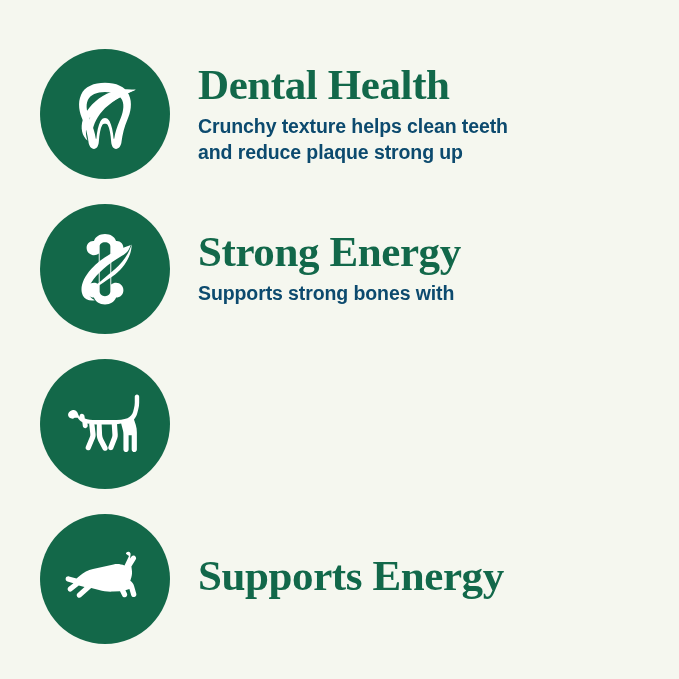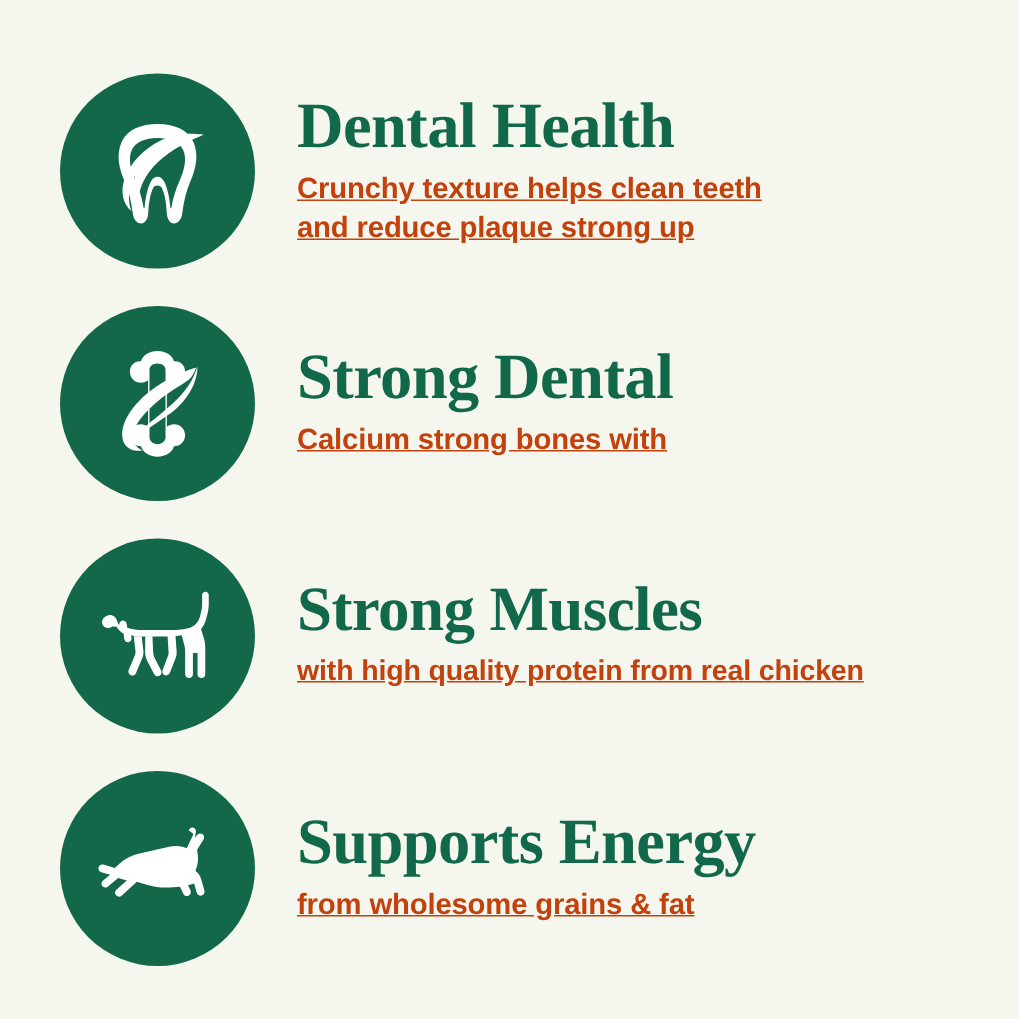--- a/index.html
+++ b/index.html
@@ -59,24 +59,23 @@
     color: #12684a;
     letter-spacing: -0.4px;
     margin: 0 0 6px 0;
     white-space: nowrap;
   }
   .benefit-desc {
     font-family: "Liberation Sans", sans-serif;
     font-weight: bold;
     font-size: 19.5px;
     line-height: 1.36;
-    color: #c2410c;
+    color: #0c4a6e;
     margin: 0;
     letter-spacing: -0.1px;
-    text-decoration: underline;
   }
   .benefit-desc .line {
     display: block;
   }
   .row-muscles .benefit-title { font-size: 42px; }
   .row-muscles .benefit-desc { font-size: 19px; white-space: nowrap; }
   .row-energy .benefit-desc { white-space: nowrap; }
   .row-dental .benefit-text { margin-top: 2px; }
 </style>
 </head>
@@ -182,23 +181,23 @@
                    C72 33.7 75.5 31.5 78 24 Z"></path>
           <path d="M79 23
                    C76 33 70 42 61 50
                    C50 60 38 68 30 78
                    C38 71 50 64 61 56
                    C72 47 79 35 79 23 Z"></path>
         </g>
       </svg>
     </div>
     <div class="benefit-text">
-      <h2 class="benefit-title">Strong Dental</h2>
+      <h2 class="benefit-title">Strong Energy</h2>
       <p class="benefit-desc">
-        <span class="line">Calcium strong bones with</span>
+        <span class="line">Supports strong bones with</span>
       </p>
     </div>
   </div>
 
   <div class="benefit-row row-muscles">
     <div class="icon-badge">
       <svg width="96" height="96" viewBox="0 0 100 100" aria-hidden="true">
         <g fill="#ffffff">
 
           <path d="M15 36
@@ -277,26 +276,20 @@
                    C63.4 62.4 63.2 63.8 62.7 65.1
                    L58.6 75.6
                    C58.1 77 56.5 77.7 55.1 77.2
                    C53.7 76.7 53 75.1 53.5 73.7
                    L57.3 63.8
                    C57.6 63 57.8 62.1 57.7 61.2
                    Z"></path>
         </g>
       </svg>
     </div>
-    <div class="benefit-text">
-      <h2 class="benefit-title">Strong Muscles</h2>
-      <p class="benefit-desc">
-        <span class="line">with high quality protein from real chicken</span>
-      </p>
-    </div>
   </div>
 
   <div class="benefit-row row-energy">
     <div class="icon-badge">
       <svg width="100" height="100" viewBox="0 0 100 100" aria-hidden="true">
         <g fill="#ffffff">
 
           <path d="M74 27
                    L69.5 36.5
                    C66 35 62 34.6 58.5 35.4
@@ -343,19 +336,16 @@
 
           <path d="M22 50
                    L30 47.5
                    C27 50.5 24.5 53 22 55
                    Z"></path>
         </g>
       </svg>
     </div>
     <div class="benefit-text">
       <h2 class="benefit-title">Supports Energy</h2>
-      <p class="benefit-desc">
-        <span class="line">from wholesome grains &amp; fat</span>
-      </p>
     </div>
   </div>
 
 </div>
 
 </body></html>

